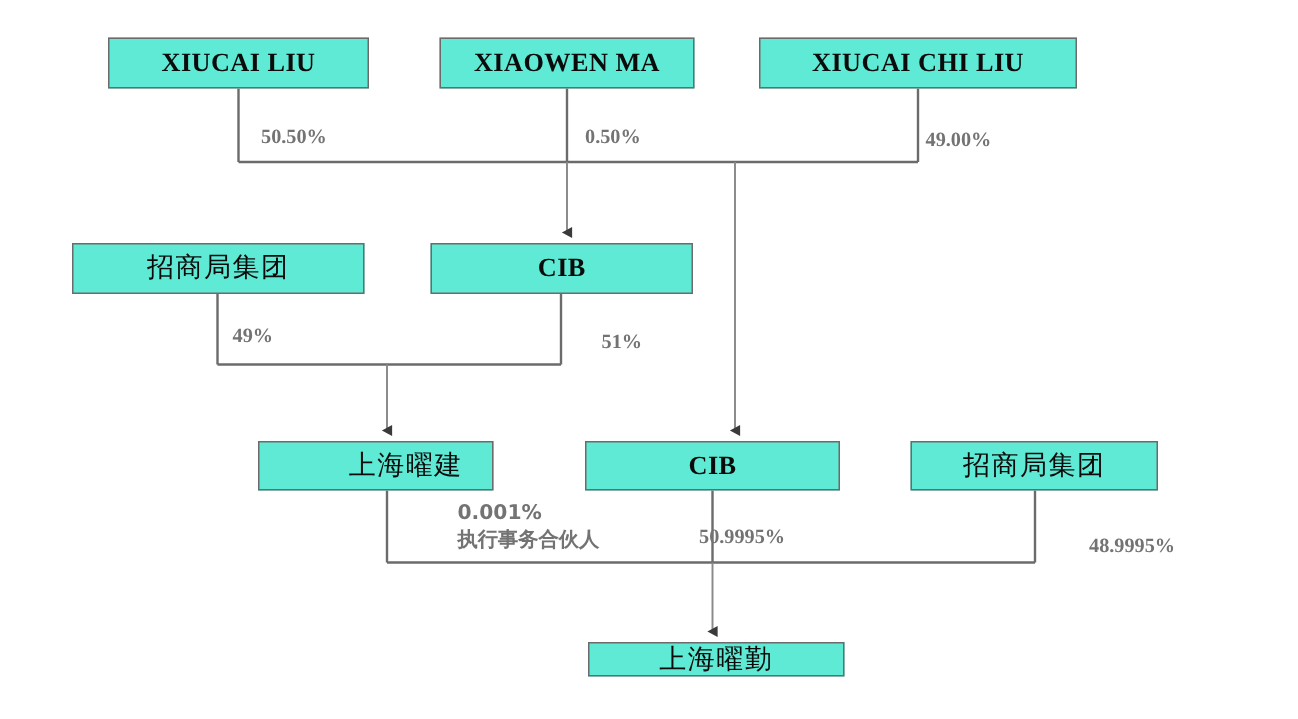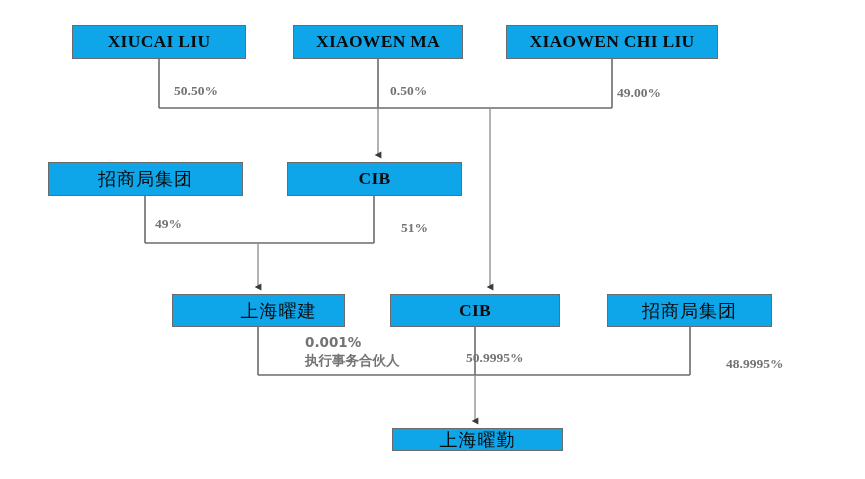--- a/index.html
+++ b/index.html
@@ -19,21 +19,21 @@
     position: absolute;
     left: 0;
     top: 0;
     width: 865px;
     height: 479px;
   }
   .node {
     position: absolute;
     box-sizing: border-box;
     border: 1.6px solid #6b6b6b;
-    background: #0ea5e9;
+    background: #5eead4;
     display: flex;
     align-items: center;
     justify-content: center;
     text-align: center;
     color: #0b0b0b;
     z-index: 2;
   }
   .node-label {
     display: block;
     line-height: 1;
@@ -106,31 +106,31 @@
     </g>
   </svg>
 
   <div class="node latin" style="left:72px; top:25px; width:174px; height:34px;">
     <span class="node-label">XIUCAI LIU</span>
   </div>
   <div class="node latin" style="left:293px; top:25px; width:170px; height:34px;">
     <span class="node-label">XIAOWEN MA</span>
   </div>
   <div class="node latin" style="left:506px; top:25px; width:212px; height:34px;">
-    <span class="node-label">XIAOWEN CHI LIU</span>
+    <span class="node-label">XIUCAI CHI LIU</span>
   </div>
 
   <div class="node cjk" style="left:48px; top:162px; width:195px; height:34px;">
     <span class="node-label">招商局集团</span>
   </div>
   <div class="node latin" style="left:287px; top:162px; width:175px; height:34px;">
     <span class="node-label">CIB</span>
   </div>
 
-  <div class="node cjk" style="left:172px; top:294px; width:173px; height:33px;padding-left:40px;">
+  <div class="node cjk" style="left:172px; top:294px; width:157px; height:33px;padding-left:40px;">
     <span class="node-label">上海曜建</span>
   </div>
   <div class="node latin" style="left:390px; top:294px; width:170px; height:33px;">
     <span class="node-label">CIB</span>
   </div>
   <div class="node cjk" style="left:607px; top:294px; width:165px; height:33px;">
     <span class="node-label">招商局集团</span>
   </div>
 
   <div class="node cjk" style="left:392px; top:428px; width:171px; height:23px;align-items:center;">

